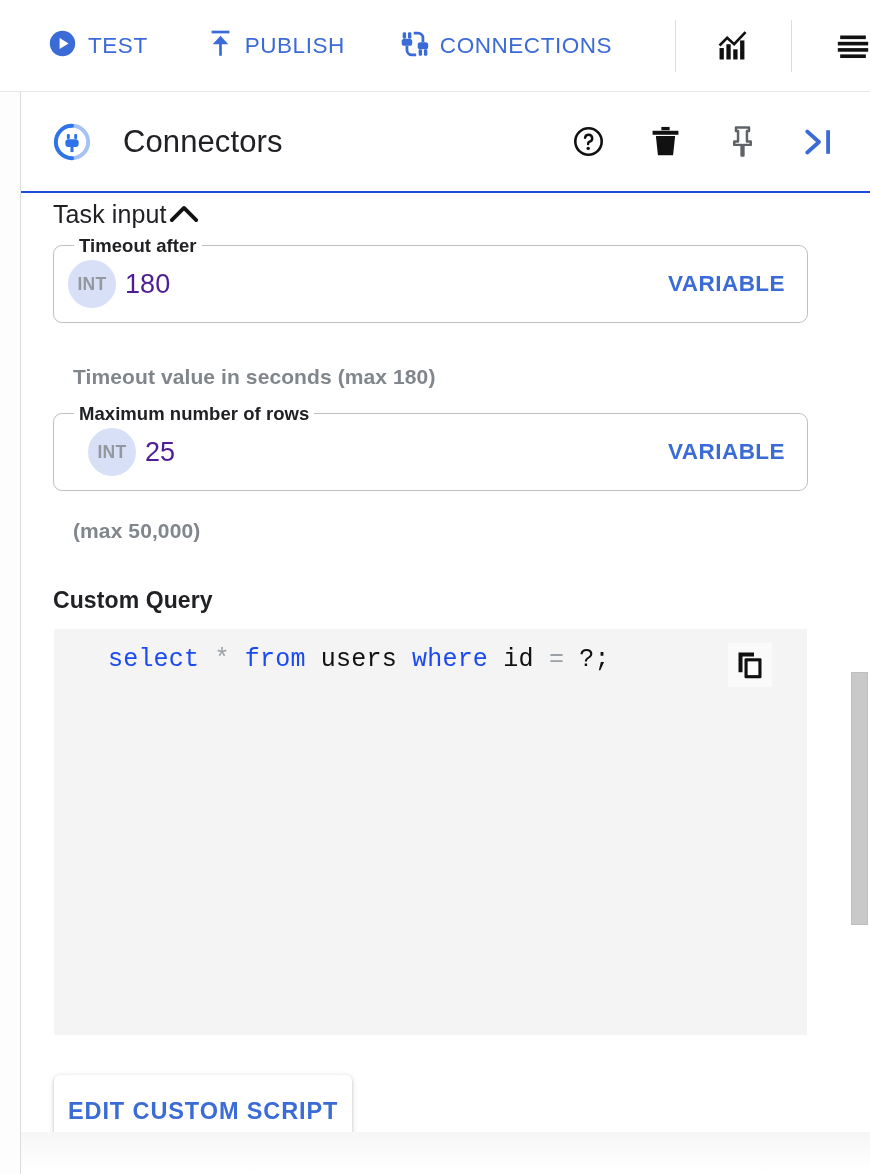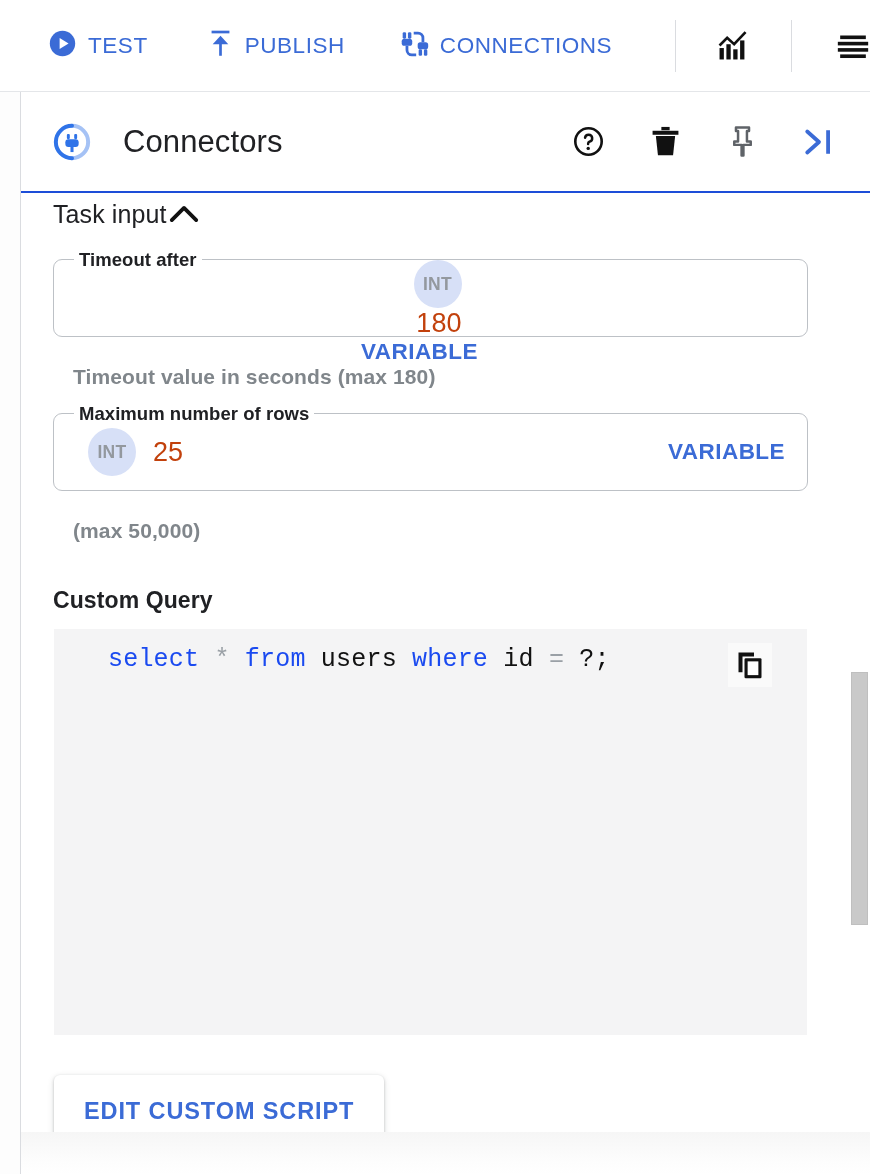--- a/index.html
+++ b/index.html
@@ -178,23 +178,23 @@
     color: #93989e;
     font-size: 17.5px;
     font-weight: 700;
     letter-spacing: .3px;
     display: flex;
     align-items: center;
     justify-content: center;
     flex: none;
   }
   .field-value {
-    margin-left: 17px;
+    margin-left: 9px;
     font-size: 27px;
-    color: #c2410c;
+    color: #4c1d95;
     letter-spacing: .1px;
   }
   .field .grow { flex: 1; }
   .variable-link {
     margin-right: 22px;
     font-size: 22.5px;
     font-weight: 700;
     letter-spacing: .45px;
     color: #3b6bd6;
     cursor: pointer;
@@ -203,21 +203,21 @@
   .helper {
     position: absolute;
     left: 52px;
     font-size: 21px;
     color: #80868b;
     letter-spacing: .1px;
     white-space: nowrap;
     font-weight: bold;
   }
 
-  .field.timeout { top: 66px; flex-direction: column; }
+  .field.timeout { top: 52px; }
   .helper.timeout { top: 172px; }
   .field.rows { top: 220px; padding-left: 20px; }
   .helper.rows { top: 326px; }
 
   
   .cq-label {
     position: absolute;
     left: 32px; top: 394px;
     font-size: 23px;
     font-weight: 700;
@@ -251,21 +251,21 @@
     background: #fafafa;
     display: flex; align-items: center; justify-content: center;
     cursor: pointer;
   }
 
   
   .edit-btn {
     position: absolute;
     left: 33px; top: 882px;
     height: 72px;
-    padding: 0 30px;
+    padding: 0 14px;
     background: #ffffff;
     border: none;
     border-radius: 6px;
     box-shadow: 0 1px 3px rgba(60,64,67,.28), 0 2px 7px rgba(60,64,67,.14);
     color: #3b6bd6;
     font-family: "Liberation Sans", sans-serif;
     font-size: 23.5px;
     font-weight: 700;
     letter-spacing: .9px;
     cursor: pointer;

